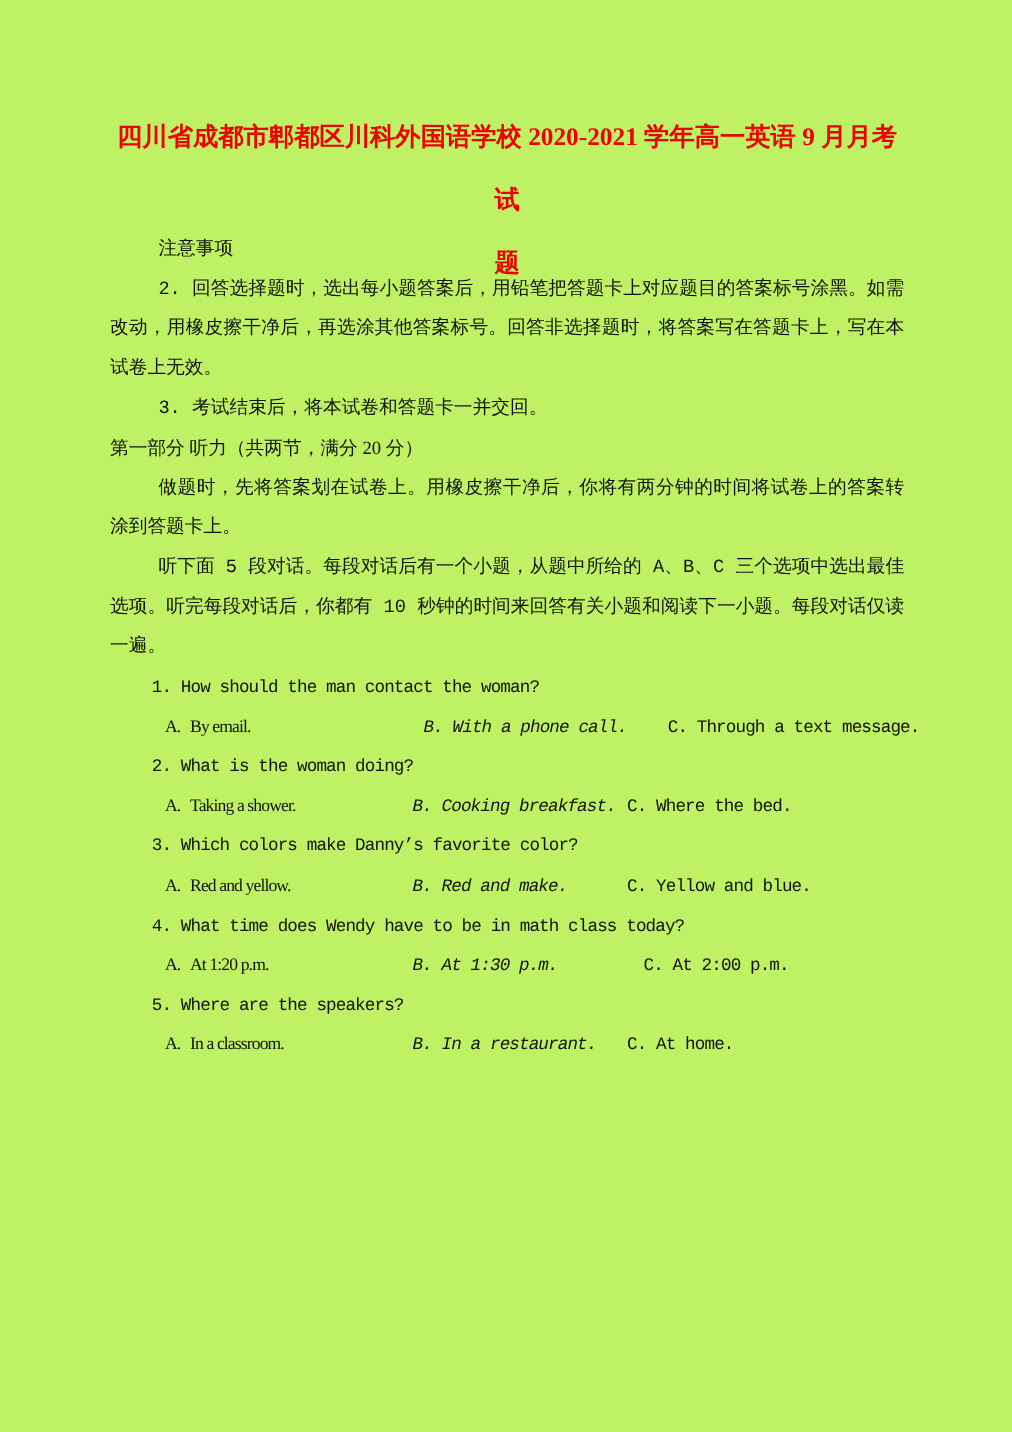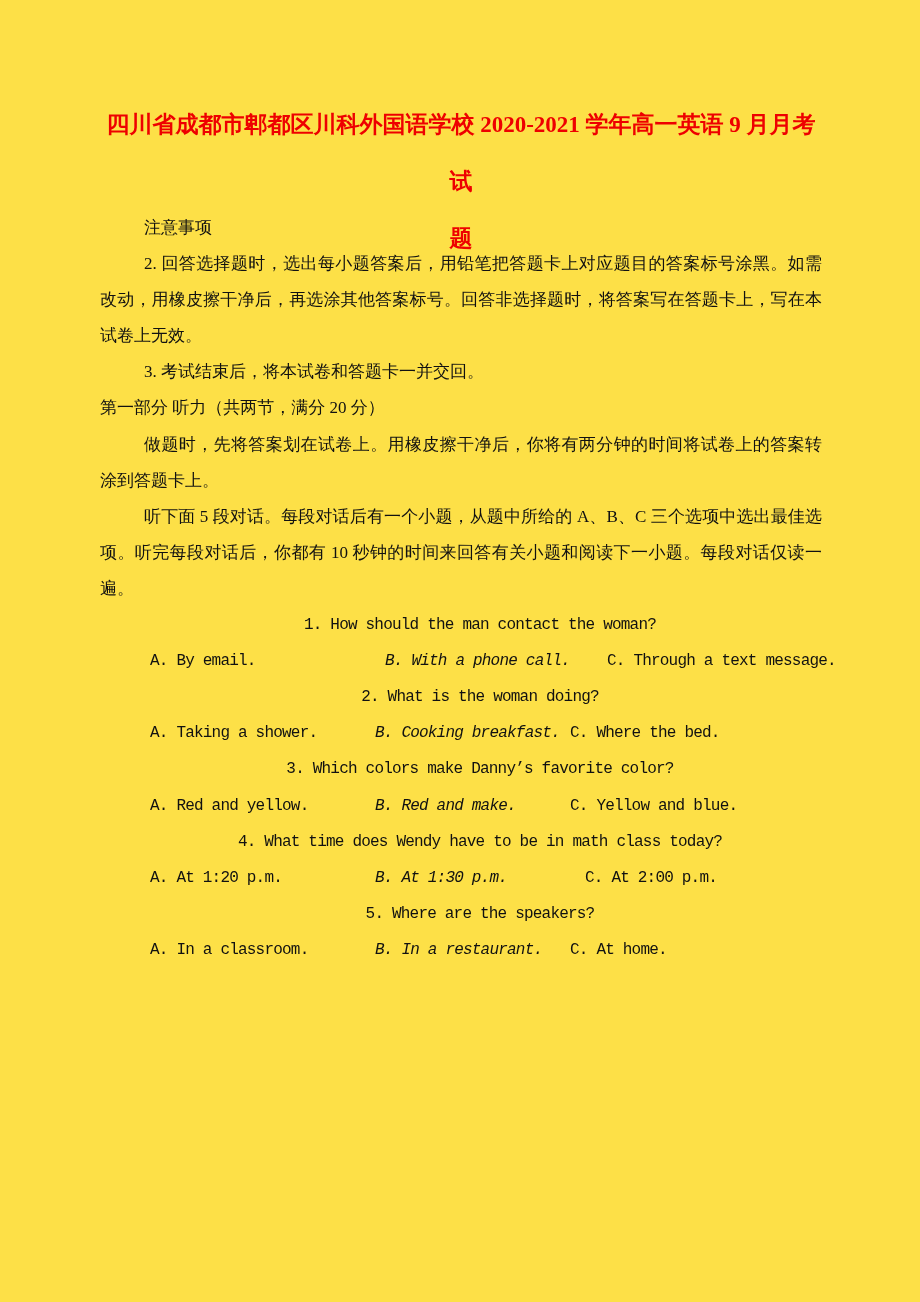--- a/index.html
+++ b/index.html
@@ -1,48 +1,48 @@
 <!DOCTYPE html>
 <html><head>
 <meta charset="utf-8">
 <style>
   html,body { margin:0; padding:0; background:#c8c8c8; }
   .page {
     position:relative;
     width:920px; height:1302px;
     margin:0 auto;
-    background:#fde047;
+    background:#bef264;
     font-family:"Liberation Serif","DejaVu Serif",serif;
     color:#111111;
     overflow:hidden;
   }
   .title {
     position:absolute; left:100px; top:96px; width:722px;
     text-align:center;
     font-size:23px; font-weight:bold;
     line-height:57px;
   }
   .content {
     position:absolute; left:100px; top:210px; width:722px;
     font-size:17px; line-height:36.1px;
   }
   .content p { margin:0; }
-  .indent { text-indent:44px; }
+  .indent { text-indent:44px;font-family:Liberation Mono, monospace; }
   .justify { text-align:justify; }
   .bold { font-weight:normal; }
   .en {
     font-family:"Liberation Mono","DejaVu Sans Mono",monospace;
-    font-size:16px; letter-spacing:-0.8px;text-align:center;
+    font-size:16px; letter-spacing:-0.8px;
   }
   .q-line { text-indent:38px; }
   .q-text { margin-left:0.55em; }
   .opts { position:relative; height:36.1px; }
   .opt { position:absolute; top:0; white-space:nowrap; }
   .opt .ot { margin-left:0.55em; }
-  .opt.a { left:50px; }
+  .opt.a { left:50px;font-family:Liberation Serif, serif; }
   .opt.b { left:275px;font-style:italic; }
   .opt.c { left:470px; }
   .q1 .opt.b { left:285px; }
   .q1 .opt.c { left:507px; }
   .q4 .opt.c { left:485px; }
 </style>
 </head>
 <body>
 
 <div class="page">

